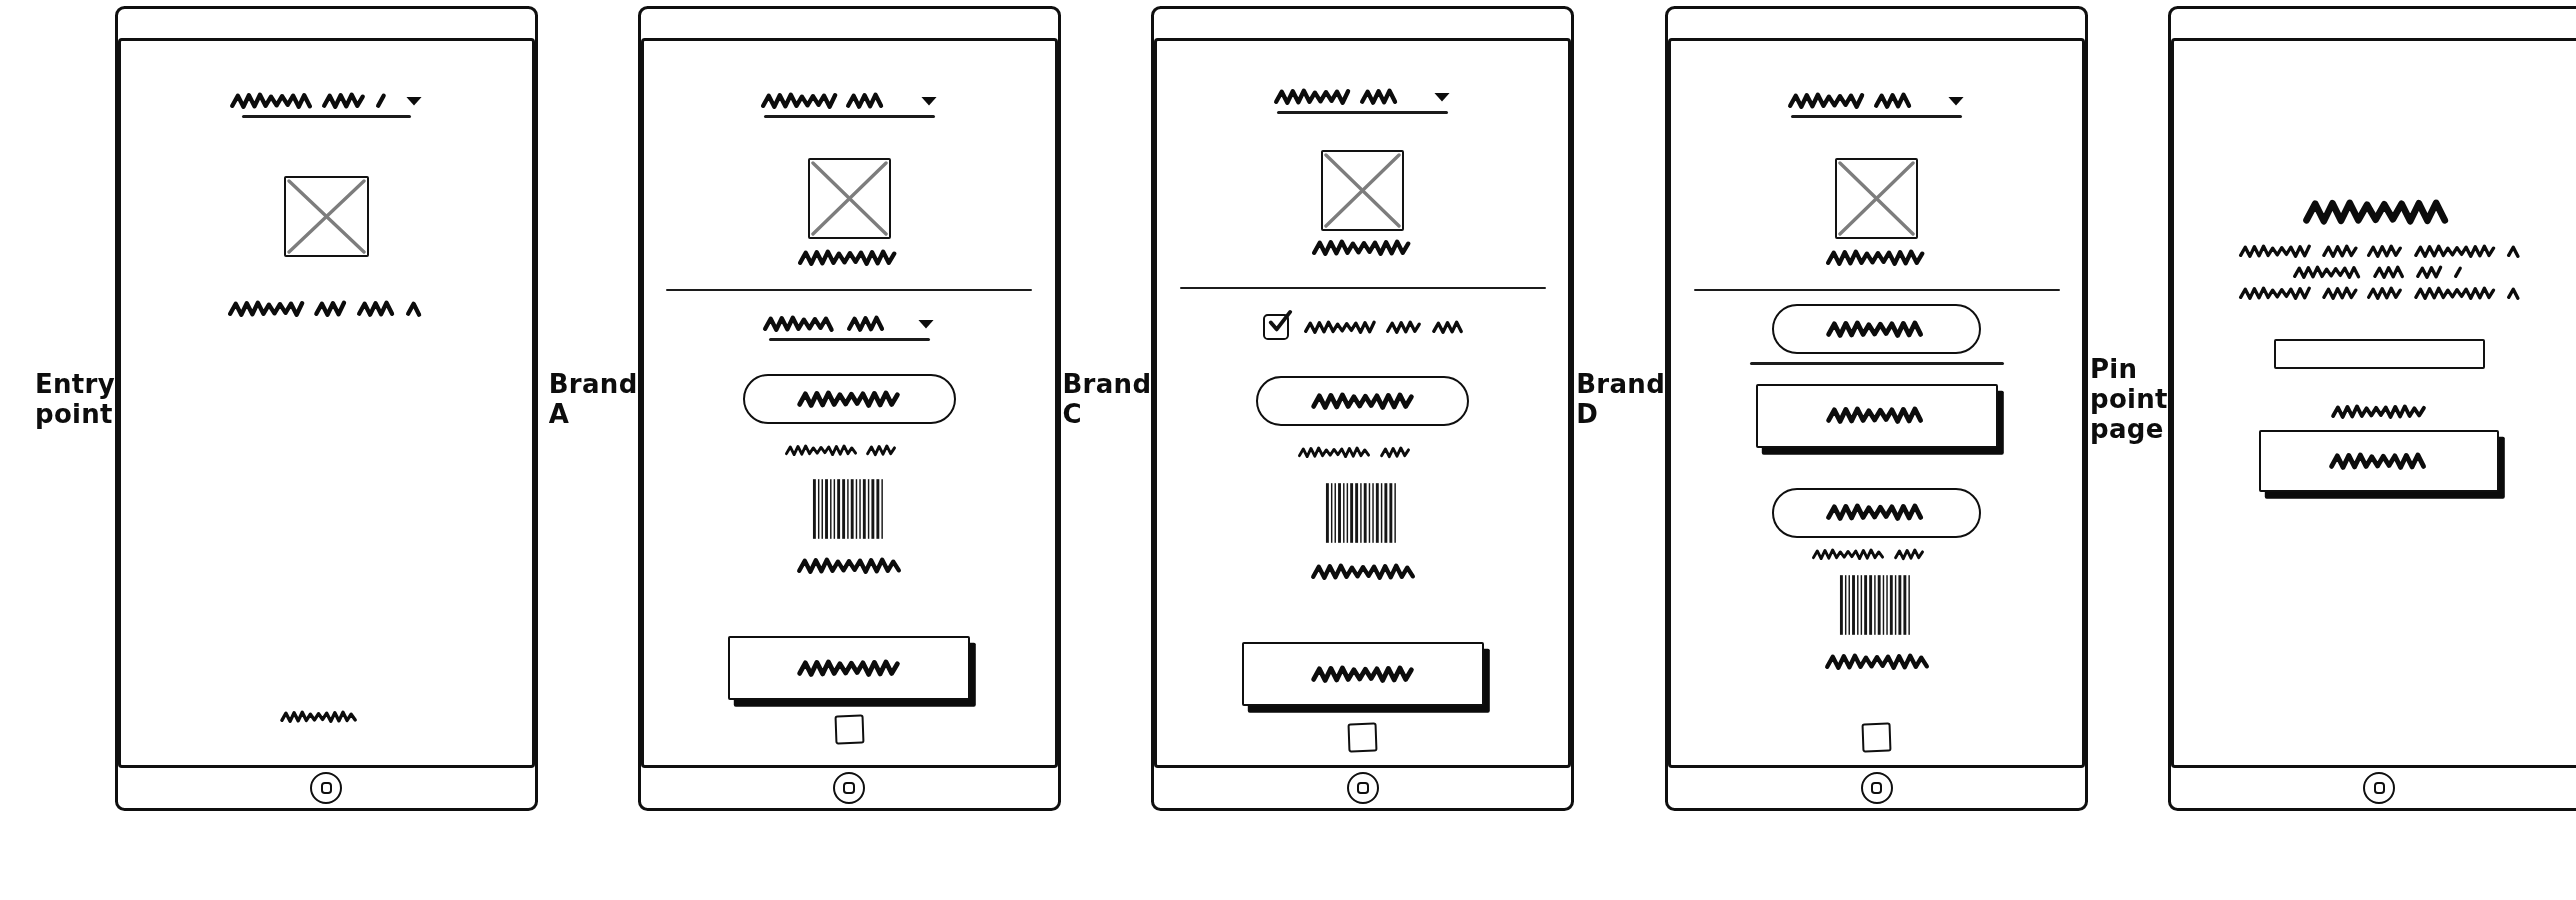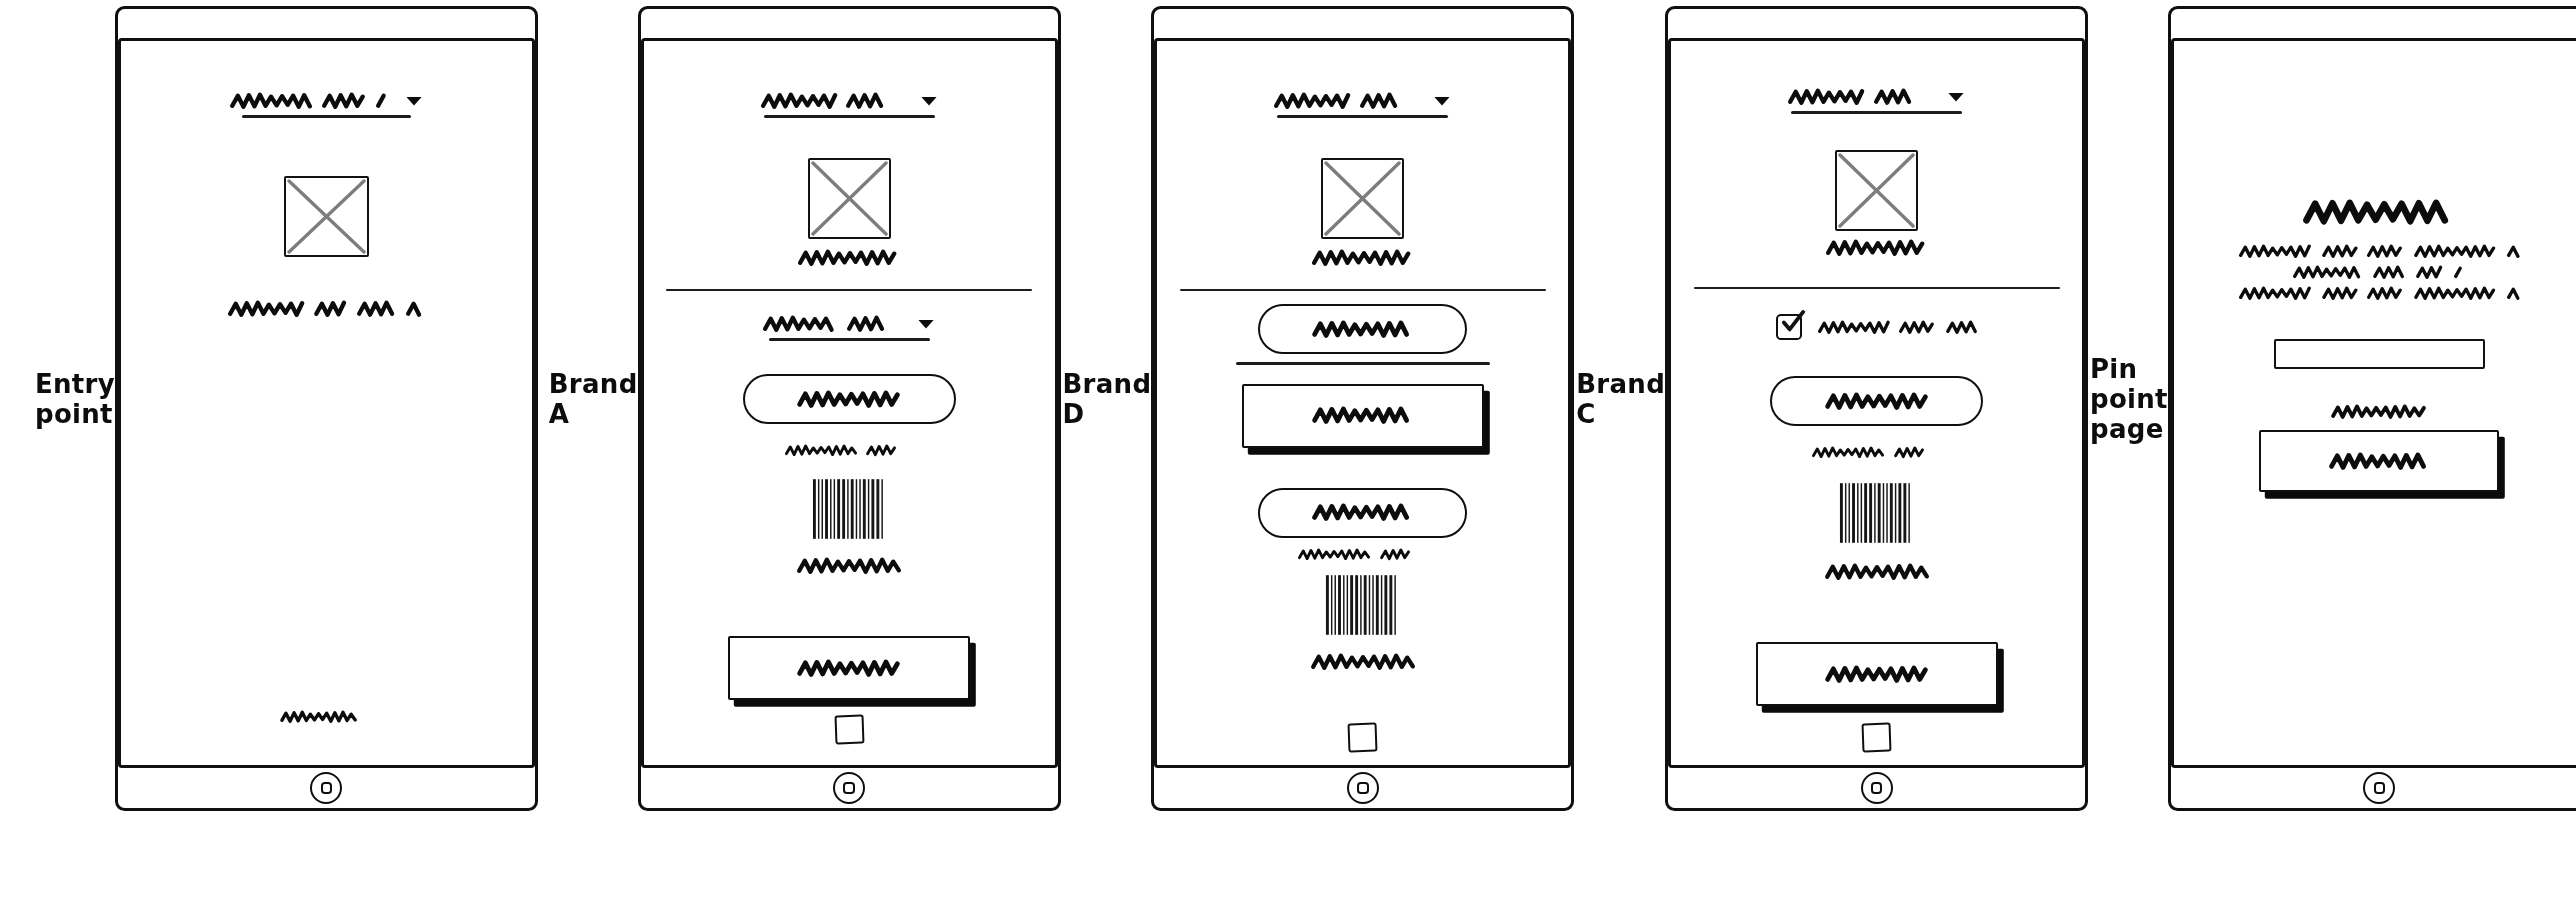--- a/index.html
+++ b/index.html
@@ -190,20 +190,125 @@
           <span class="cbox-empty" style="width: 29px; height: 29px; margin-top: 15.4px;"></span>
         </div>
         <div class="chin">
           <div class="home">
             <div class="home-inner"></div>
           </div>
         </div>
       </div>
     </div>
     <div class="column">
+      <div class="phone-title">Brand C</div>
+      <div class="device">
+        <div class="screen">
+          <div class="dropdown" style="margin-top: 48px;">
+            <div class="scribrow">
+              <svg class="scrib" width="77" height="15.4" style="overflow:visible" viewBox="0 0 80 16">
+                <path d="M2.25 13.25 L8.0 2.8 L13.8 14.3 L19.5 2.3 L25.3 13.8 L31.0 1.8 L36.8 13.3 L42.5 3.8 L48.3 12.8 L54.0 3.3 L59.8 12.3 L65.5 2.8 L71.3 14.3 L77.0 2.3" fill="none" stroke="currentColor" stroke-width="4.5" stroke-linecap="round" stroke-linejoin="round"></path>
+              </svg>
+              <svg class="scrib" width="40" height="15.4" style="overflow:visible" viewBox="0 0 42 16">
+                <path d="M2.25 13.25 L8.0 2.8 L13.8 14.3 L19.5 2.3 L25.3 13.8 L31.0 1.8 L36.8 13.3" fill="none" stroke="currentColor" stroke-width="4.5" stroke-linecap="round" stroke-linejoin="round"></path>
+              </svg>
+              <svg class="scrib" width="9.6" height="15.4" style="overflow:visible" viewBox="0 0 10 16">
+                <path d="M2.25 13.25" fill="none" stroke="currentColor" stroke-width="4.5" stroke-linecap="round" stroke-linejoin="round"></path>
+              </svg>
+              <svg class="caret" width="18" height="11.5" viewBox="0 0 19 12">
+                <path d="M1.5 2 L17.5 2 L9.5 11 Z" fill="currentColor"></path>
+              </svg>
+            </div>
+            <div class="underline" style="width: 171px;"></div>
+          </div>
+          <div class="imgph" style="width: 83px; height: 81px; margin-top: 36px;">
+            <svg width="77" height="75" viewBox="0 0 80 78">
+              <line x1="2" y1="2" x2="78" y2="76" stroke="#7d7d7d" stroke-width="3.5" stroke-linecap="round"></line>
+              <line x1="78" y1="2" x2="2" y2="76" stroke="#7d7d7d" stroke-width="3.5" stroke-linecap="round"></line>
+            </svg>
+          </div>
+          <div class="scribrow" style="margin-top: 9.6px;">
+            <svg class="scrib" width="102" height="15.4" style="overflow:visible" viewBox="0 0 106 16">
+              <path d="M2.25 13.25 L8.0 2.8 L13.8 14.3 L19.5 2.3 L25.3 13.8 L31.0 1.8 L36.8 13.3 L42.5 3.8 L48.3 12.8 L54.0 3.3 L59.8 12.3 L65.5 2.8 L71.3 14.3 L77.0 2.3 L82.8 13.8 L88.5 1.8 L94.3 13.3 L100.0 3.8" fill="none" stroke="currentColor" stroke-width="4.5" stroke-linecap="round" stroke-linejoin="round"></path>
+            </svg>
+          </div>
+          <div class="divider" style="width: 366px; margin-top: 31px;"></div>
+          <div class="cbrow" style="margin-top: 25px;">
+            <span class="cbox-checked" style="width: 26px; height: 26px;">
+              <svg width="29" height="29" style="overflow:visible" viewBox="0 0 30 30">
+                <path d="M5 13 L11 20 L25 2" fill="none" stroke="#111111" stroke-width="4" stroke-linecap="round" stroke-linejoin="round"></path>
+              </svg>
+            </span>
+            <div class="scribrow">
+              <svg class="scrib" width="73" height="12.5" style="overflow:visible" viewBox="0 0 76 13">
+                <path d="M1.75 10.75 L6.5 2.3 L11.3 11.8 L16.0 1.8 L20.8 11.3 L25.5 1.3 L30.3 10.8 L35.0 3.3 L39.8 10.3 L44.5 2.8 L49.3 9.8 L54.0 2.3 L58.8 11.8 L63.5 1.8 L68.3 11.3 L73.0 1.3" fill="none" stroke="currentColor" stroke-width="3.5" stroke-linecap="round" stroke-linejoin="round"></path>
+              </svg>
+              <svg class="scrib" width="38" height="12.5" style="overflow:visible" viewBox="0 0 40 13">
+                <path d="M1.75 10.75 L6.5 2.3 L11.3 11.8 L16.0 1.8 L20.8 11.3 L25.5 1.3 L30.3 10.8 L35.0 3.3" fill="none" stroke="currentColor" stroke-width="3.5" stroke-linecap="round" stroke-linejoin="round"></path>
+              </svg>
+              <svg class="scrib" width="31" height="12.5" style="overflow:visible" viewBox="0 0 32 13">
+                <path d="M1.75 10.75 L6.5 2.3 L11.3 11.8 L16.0 1.8 L20.8 11.3 L25.5 1.3 L30.3 10.8" fill="none" stroke="currentColor" stroke-width="3.5" stroke-linecap="round" stroke-linejoin="round"></path>
+              </svg>
+            </div>
+          </div>
+          <button class="pill" style="width: 213px; height: 50px; margin-top: 36px;">
+            <svg class="scrib" width="104" height="16.3" style="overflow:visible" viewBox="0 0 108 17">
+              <path d="M2.5 14 L8.5 3.0 L14.5 15.0 L20.5 2.5 L26.5 14.5 L32.5 2.0 L38.5 14.0 L44.5 4.0 L50.5 13.5 L56.5 3.5 L62.5 13.0 L68.5 3.0 L74.5 15.0 L80.5 2.5 L86.5 14.5 L92.5 2.0 L98.5 14.0 L104.5 4.0" fill="none" stroke="currentColor" stroke-width="5" stroke-linecap="round" stroke-linejoin="round"></path>
+            </svg>
+          </button>
+          <div class="scribrow" style="margin-top: 21px;">
+            <svg class="scrib" width="73" height="10.6" style="overflow:visible" viewBox="0 0 76 11">
+              <path d="M1.5 9 L5.5 2.0 L9.5 10.0 L13.5 1.5 L17.5 9.5 L21.5 1.0 L25.5 9.0 L29.5 3.0 L33.5 8.5 L37.5 2.5 L41.5 8.0 L45.5 2.0 L49.5 10.0 L53.5 1.5 L57.5 9.5 L61.5 1.0 L65.5 9.0 L69.5 3.0 L73.5 8.5" fill="none" stroke="currentColor" stroke-width="3" stroke-linecap="round" stroke-linejoin="round"></path>
+            </svg>
+            <svg class="scrib" width="33" height="10.6" style="overflow:visible" viewBox="0 0 34 11">
+              <path d="M1.5 9 L5.5 2.0 L9.5 10.0 L13.5 1.5 L17.5 9.5 L21.5 1.0 L25.5 9.0 L29.5 3.0" fill="none" stroke="currentColor" stroke-width="3" stroke-linecap="round" stroke-linejoin="round"></path>
+            </svg>
+            <svg class="scrib" width="5.8" height="10.6" style="overflow:visible" viewBox="0 0 6 11">
+              <path d="M1.5 9" fill="none" stroke="currentColor" stroke-width="3" stroke-linecap="round" stroke-linejoin="round"></path>
+            </svg>
+          </div>
+          <div class="barcode" style="margin-top: 25px;"><svg width="75" height="60" viewBox="0 0 78 62">
+              <rect x="1.0" y="0" width="3" height="62" fill="#161616"></rect>
+              <rect x="6.2" y="0" width="1.5" height="62" fill="#161616"></rect>
+              <rect x="9.9" y="0" width="1.5" height="62" fill="#161616"></rect>
+              <rect x="13.6" y="0" width="3" height="62" fill="#161616"></rect>
+              <rect x="18.8" y="0" width="1.5" height="62" fill="#161616"></rect>
+              <rect x="22.5" y="0" width="1.5" height="62" fill="#161616"></rect>
+              <rect x="26.2" y="0" width="3" height="62" fill="#161616"></rect>
+              <rect x="31.4" y="0" width="3" height="62" fill="#161616"></rect>
+              <rect x="36.6" y="0" width="1.5" height="62" fill="#161616"></rect>
+              <rect x="40.3" y="0" width="3" height="62" fill="#161616"></rect>
+              <rect x="45.5" y="0" width="1.5" height="62" fill="#161616"></rect>
+              <rect x="49.2" y="0" width="1.5" height="62" fill="#161616"></rect>
+              <rect x="52.9" y="0" width="3" height="62" fill="#161616"></rect>
+              <rect x="58.1" y="0" width="1.5" height="62" fill="#161616"></rect>
+              <rect x="61.8" y="0" width="3" height="62" fill="#161616"></rect>
+              <rect x="67.0" y="0" width="3" height="62" fill="#161616"></rect>
+              <rect x="72.2" y="0" width="1.5" height="62" fill="#161616"></rect>
+            </svg></div>
+          <div class="scribrow" style="margin-top: 21px;">
+            <svg class="scrib" width="104" height="15.4" style="overflow:visible" viewBox="0 0 108 16">
+              <path d="M2.25 13.25 L8.0 2.8 L13.8 14.3 L19.5 2.3 L25.3 13.8 L31.0 1.8 L36.8 13.3 L42.5 3.8 L48.3 12.8 L54.0 3.3 L59.8 12.3 L65.5 2.8 L71.3 14.3 L77.0 2.3 L82.8 13.8 L88.5 1.8 L94.3 13.3 L100.0 3.8 L105.8 12.8" fill="none" stroke="currentColor" stroke-width="4.5" stroke-linecap="round" stroke-linejoin="round"></path>
+            </svg>
+          </div>
+          <button class="rectbtn" style="width: 242px; height: 64px; margin-top: 63px;">
+            <svg class="scrib" width="104" height="16.3" style="overflow:visible" viewBox="0 0 108 17">
+              <path d="M2.5 14 L8.5 3.0 L14.5 15.0 L20.5 2.5 L26.5 14.5 L32.5 2.0 L38.5 14.0 L44.5 4.0 L50.5 13.5 L56.5 3.5 L62.5 13.0 L68.5 3.0 L74.5 15.0 L80.5 2.5 L86.5 14.5 L92.5 2.0 L98.5 14.0 L104.5 4.0" fill="none" stroke="currentColor" stroke-width="5" stroke-linecap="round" stroke-linejoin="round"></path>
+            </svg>
+          </button>
+          <span class="cbox-empty" style="width: 29px; height: 29px; margin-top: 17.3px;"></span>
+        </div>
+        <div class="chin">
+          <div class="home">
+            <div class="home-inner"></div>
+          </div>
+        </div>
+      </div>
+    </div>
+    <div class="column">
       <div class="phone-title">Brand D</div>
       <div class="device">
         <div class="screen">
           <div class="dropdown" style="margin-top: 52px;">
             <div class="scribrow">
               <svg class="scrib" width="77" height="15.4" style="overflow:visible" viewBox="0 0 80 16">
                 <path d="M2.25 13.25 L8.0 2.8 L13.8 14.3 L19.5 2.3 L25.3 13.8 L31.0 1.8 L36.8 13.3 L42.5 3.8 L48.3 12.8 L54.0 3.3 L59.8 12.3 L65.5 2.8 L71.3 14.3 L77.0 2.3" fill="none" stroke="currentColor" stroke-width="4.5" stroke-linecap="round" stroke-linejoin="round"></path>
               </svg>
               <svg class="scrib" width="40" height="15.4" style="overflow:visible" viewBox="0 0 42 16">
                 <path d="M2.25 13.25 L8.0 2.8 L13.8 14.3 L19.5 2.3 L25.3 13.8 L31.0 1.8 L36.8 13.3" fill="none" stroke="currentColor" stroke-width="4.5" stroke-linecap="round" stroke-linejoin="round"></path>
@@ -283,125 +388,20 @@
           <span class="cbox-empty" style="width: 29px; height: 29px; margin-top: 54px;"></span>
         </div>
         <div class="chin">
           <div class="home">
             <div class="home-inner"></div>
           </div>
         </div>
       </div>
     </div>
     <div class="column">
-      <div class="phone-title">Brand C</div>
-      <div class="device">
-        <div class="screen">
-          <div class="dropdown" style="margin-top: 48px;">
-            <div class="scribrow">
-              <svg class="scrib" width="77" height="15.4" style="overflow:visible" viewBox="0 0 80 16">
-                <path d="M2.25 13.25 L8.0 2.8 L13.8 14.3 L19.5 2.3 L25.3 13.8 L31.0 1.8 L36.8 13.3 L42.5 3.8 L48.3 12.8 L54.0 3.3 L59.8 12.3 L65.5 2.8 L71.3 14.3 L77.0 2.3" fill="none" stroke="currentColor" stroke-width="4.5" stroke-linecap="round" stroke-linejoin="round"></path>
-              </svg>
-              <svg class="scrib" width="40" height="15.4" style="overflow:visible" viewBox="0 0 42 16">
-                <path d="M2.25 13.25 L8.0 2.8 L13.8 14.3 L19.5 2.3 L25.3 13.8 L31.0 1.8 L36.8 13.3" fill="none" stroke="currentColor" stroke-width="4.5" stroke-linecap="round" stroke-linejoin="round"></path>
-              </svg>
-              <svg class="scrib" width="9.6" height="15.4" style="overflow:visible" viewBox="0 0 10 16">
-                <path d="M2.25 13.25" fill="none" stroke="currentColor" stroke-width="4.5" stroke-linecap="round" stroke-linejoin="round"></path>
-              </svg>
-              <svg class="caret" width="18" height="11.5" viewBox="0 0 19 12">
-                <path d="M1.5 2 L17.5 2 L9.5 11 Z" fill="currentColor"></path>
-              </svg>
-            </div>
-            <div class="underline" style="width: 171px;"></div>
-          </div>
-          <div class="imgph" style="width: 83px; height: 81px; margin-top: 36px;">
-            <svg width="77" height="75" viewBox="0 0 80 78">
-              <line x1="2" y1="2" x2="78" y2="76" stroke="#7d7d7d" stroke-width="3.5" stroke-linecap="round"></line>
-              <line x1="78" y1="2" x2="2" y2="76" stroke="#7d7d7d" stroke-width="3.5" stroke-linecap="round"></line>
-            </svg>
-          </div>
-          <div class="scribrow" style="margin-top: 9.6px;">
-            <svg class="scrib" width="102" height="15.4" style="overflow:visible" viewBox="0 0 106 16">
-              <path d="M2.25 13.25 L8.0 2.8 L13.8 14.3 L19.5 2.3 L25.3 13.8 L31.0 1.8 L36.8 13.3 L42.5 3.8 L48.3 12.8 L54.0 3.3 L59.8 12.3 L65.5 2.8 L71.3 14.3 L77.0 2.3 L82.8 13.8 L88.5 1.8 L94.3 13.3 L100.0 3.8" fill="none" stroke="currentColor" stroke-width="4.5" stroke-linecap="round" stroke-linejoin="round"></path>
-            </svg>
-          </div>
-          <div class="divider" style="width: 366px; margin-top: 31px;"></div>
-          <div class="cbrow" style="margin-top: 25px;">
-            <span class="cbox-checked" style="width: 26px; height: 26px;">
-              <svg width="29" height="29" style="overflow:visible" viewBox="0 0 30 30">
-                <path d="M5 13 L11 20 L25 2" fill="none" stroke="#111111" stroke-width="4" stroke-linecap="round" stroke-linejoin="round"></path>
-              </svg>
-            </span>
-            <div class="scribrow">
-              <svg class="scrib" width="73" height="12.5" style="overflow:visible" viewBox="0 0 76 13">
-                <path d="M1.75 10.75 L6.5 2.3 L11.3 11.8 L16.0 1.8 L20.8 11.3 L25.5 1.3 L30.3 10.8 L35.0 3.3 L39.8 10.3 L44.5 2.8 L49.3 9.8 L54.0 2.3 L58.8 11.8 L63.5 1.8 L68.3 11.3 L73.0 1.3" fill="none" stroke="currentColor" stroke-width="3.5" stroke-linecap="round" stroke-linejoin="round"></path>
-              </svg>
-              <svg class="scrib" width="38" height="12.5" style="overflow:visible" viewBox="0 0 40 13">
-                <path d="M1.75 10.75 L6.5 2.3 L11.3 11.8 L16.0 1.8 L20.8 11.3 L25.5 1.3 L30.3 10.8 L35.0 3.3" fill="none" stroke="currentColor" stroke-width="3.5" stroke-linecap="round" stroke-linejoin="round"></path>
-              </svg>
-              <svg class="scrib" width="31" height="12.5" style="overflow:visible" viewBox="0 0 32 13">
-                <path d="M1.75 10.75 L6.5 2.3 L11.3 11.8 L16.0 1.8 L20.8 11.3 L25.5 1.3 L30.3 10.8" fill="none" stroke="currentColor" stroke-width="3.5" stroke-linecap="round" stroke-linejoin="round"></path>
-              </svg>
-            </div>
-          </div>
-          <button class="pill" style="width: 213px; height: 50px; margin-top: 36px;">
-            <svg class="scrib" width="104" height="16.3" style="overflow:visible" viewBox="0 0 108 17">
-              <path d="M2.5 14 L8.5 3.0 L14.5 15.0 L20.5 2.5 L26.5 14.5 L32.5 2.0 L38.5 14.0 L44.5 4.0 L50.5 13.5 L56.5 3.5 L62.5 13.0 L68.5 3.0 L74.5 15.0 L80.5 2.5 L86.5 14.5 L92.5 2.0 L98.5 14.0 L104.5 4.0" fill="none" stroke="currentColor" stroke-width="5" stroke-linecap="round" stroke-linejoin="round"></path>
-            </svg>
-          </button>
-          <div class="scribrow" style="margin-top: 21px;">
-            <svg class="scrib" width="73" height="10.6" style="overflow:visible" viewBox="0 0 76 11">
-              <path d="M1.5 9 L5.5 2.0 L9.5 10.0 L13.5 1.5 L17.5 9.5 L21.5 1.0 L25.5 9.0 L29.5 3.0 L33.5 8.5 L37.5 2.5 L41.5 8.0 L45.5 2.0 L49.5 10.0 L53.5 1.5 L57.5 9.5 L61.5 1.0 L65.5 9.0 L69.5 3.0 L73.5 8.5" fill="none" stroke="currentColor" stroke-width="3" stroke-linecap="round" stroke-linejoin="round"></path>
-            </svg>
-            <svg class="scrib" width="33" height="10.6" style="overflow:visible" viewBox="0 0 34 11">
-              <path d="M1.5 9 L5.5 2.0 L9.5 10.0 L13.5 1.5 L17.5 9.5 L21.5 1.0 L25.5 9.0 L29.5 3.0" fill="none" stroke="currentColor" stroke-width="3" stroke-linecap="round" stroke-linejoin="round"></path>
-            </svg>
-            <svg class="scrib" width="5.8" height="10.6" style="overflow:visible" viewBox="0 0 6 11">
-              <path d="M1.5 9" fill="none" stroke="currentColor" stroke-width="3" stroke-linecap="round" stroke-linejoin="round"></path>
-            </svg>
-          </div>
-          <div class="barcode" style="margin-top: 25px;"><svg width="75" height="60" viewBox="0 0 78 62">
-              <rect x="1.0" y="0" width="3" height="62" fill="#161616"></rect>
-              <rect x="6.2" y="0" width="1.5" height="62" fill="#161616"></rect>
-              <rect x="9.9" y="0" width="1.5" height="62" fill="#161616"></rect>
-              <rect x="13.6" y="0" width="3" height="62" fill="#161616"></rect>
-              <rect x="18.8" y="0" width="1.5" height="62" fill="#161616"></rect>
-              <rect x="22.5" y="0" width="1.5" height="62" fill="#161616"></rect>
-              <rect x="26.2" y="0" width="3" height="62" fill="#161616"></rect>
-              <rect x="31.4" y="0" width="3" height="62" fill="#161616"></rect>
-              <rect x="36.6" y="0" width="1.5" height="62" fill="#161616"></rect>
-              <rect x="40.3" y="0" width="3" height="62" fill="#161616"></rect>
-              <rect x="45.5" y="0" width="1.5" height="62" fill="#161616"></rect>
-              <rect x="49.2" y="0" width="1.5" height="62" fill="#161616"></rect>
-              <rect x="52.9" y="0" width="3" height="62" fill="#161616"></rect>
-              <rect x="58.1" y="0" width="1.5" height="62" fill="#161616"></rect>
-              <rect x="61.8" y="0" width="3" height="62" fill="#161616"></rect>
-              <rect x="67.0" y="0" width="3" height="62" fill="#161616"></rect>
-              <rect x="72.2" y="0" width="1.5" height="62" fill="#161616"></rect>
-            </svg></div>
-          <div class="scribrow" style="margin-top: 21px;">
-            <svg class="scrib" width="104" height="15.4" style="overflow:visible" viewBox="0 0 108 16">
-              <path d="M2.25 13.25 L8.0 2.8 L13.8 14.3 L19.5 2.3 L25.3 13.8 L31.0 1.8 L36.8 13.3 L42.5 3.8 L48.3 12.8 L54.0 3.3 L59.8 12.3 L65.5 2.8 L71.3 14.3 L77.0 2.3 L82.8 13.8 L88.5 1.8 L94.3 13.3 L100.0 3.8 L105.8 12.8" fill="none" stroke="currentColor" stroke-width="4.5" stroke-linecap="round" stroke-linejoin="round"></path>
-            </svg>
-          </div>
-          <button class="rectbtn" style="width: 242px; height: 64px; margin-top: 63px;">
-            <svg class="scrib" width="104" height="16.3" style="overflow:visible" viewBox="0 0 108 17">
-              <path d="M2.5 14 L8.5 3.0 L14.5 15.0 L20.5 2.5 L26.5 14.5 L32.5 2.0 L38.5 14.0 L44.5 4.0 L50.5 13.5 L56.5 3.5 L62.5 13.0 L68.5 3.0 L74.5 15.0 L80.5 2.5 L86.5 14.5 L92.5 2.0 L98.5 14.0 L104.5 4.0" fill="none" stroke="currentColor" stroke-width="5" stroke-linecap="round" stroke-linejoin="round"></path>
-            </svg>
-          </button>
-          <span class="cbox-empty" style="width: 29px; height: 29px; margin-top: 17.3px;"></span>
-        </div>
-        <div class="chin">
-          <div class="home">
-            <div class="home-inner"></div>
-          </div>
-        </div>
-      </div>
-    </div>
-    <div class="column">
       <div class="phone-title">Pin point page</div>
       <div class="device">
         <div class="screen">
           <div class="scribrow" style="margin-top: 159px;">
             <svg class="scrib" width="152" height="24" style="overflow:visible" viewBox="0 0 158 25">
               <path d="M3.5 21 L12.5 4.0 L21.5 22.0 L30.5 3.5 L39.5 21.5 L48.5 3.0 L57.5 21.0 L66.5 5.0 L75.5 20.5 L84.5 4.5 L93.5 20.0 L102.5 4.0 L111.5 22.0 L120.5 3.5 L129.5 21.5 L138.5 3.0 L147.5 21.0" fill="none" stroke="currentColor" stroke-width="7" stroke-linecap="round" stroke-linejoin="round"></path>
             </svg>
           </div>
           <div class="paragraph" style="row-gap: 8.6px; margin-top: 21px;">
             <div class="scribrow">

